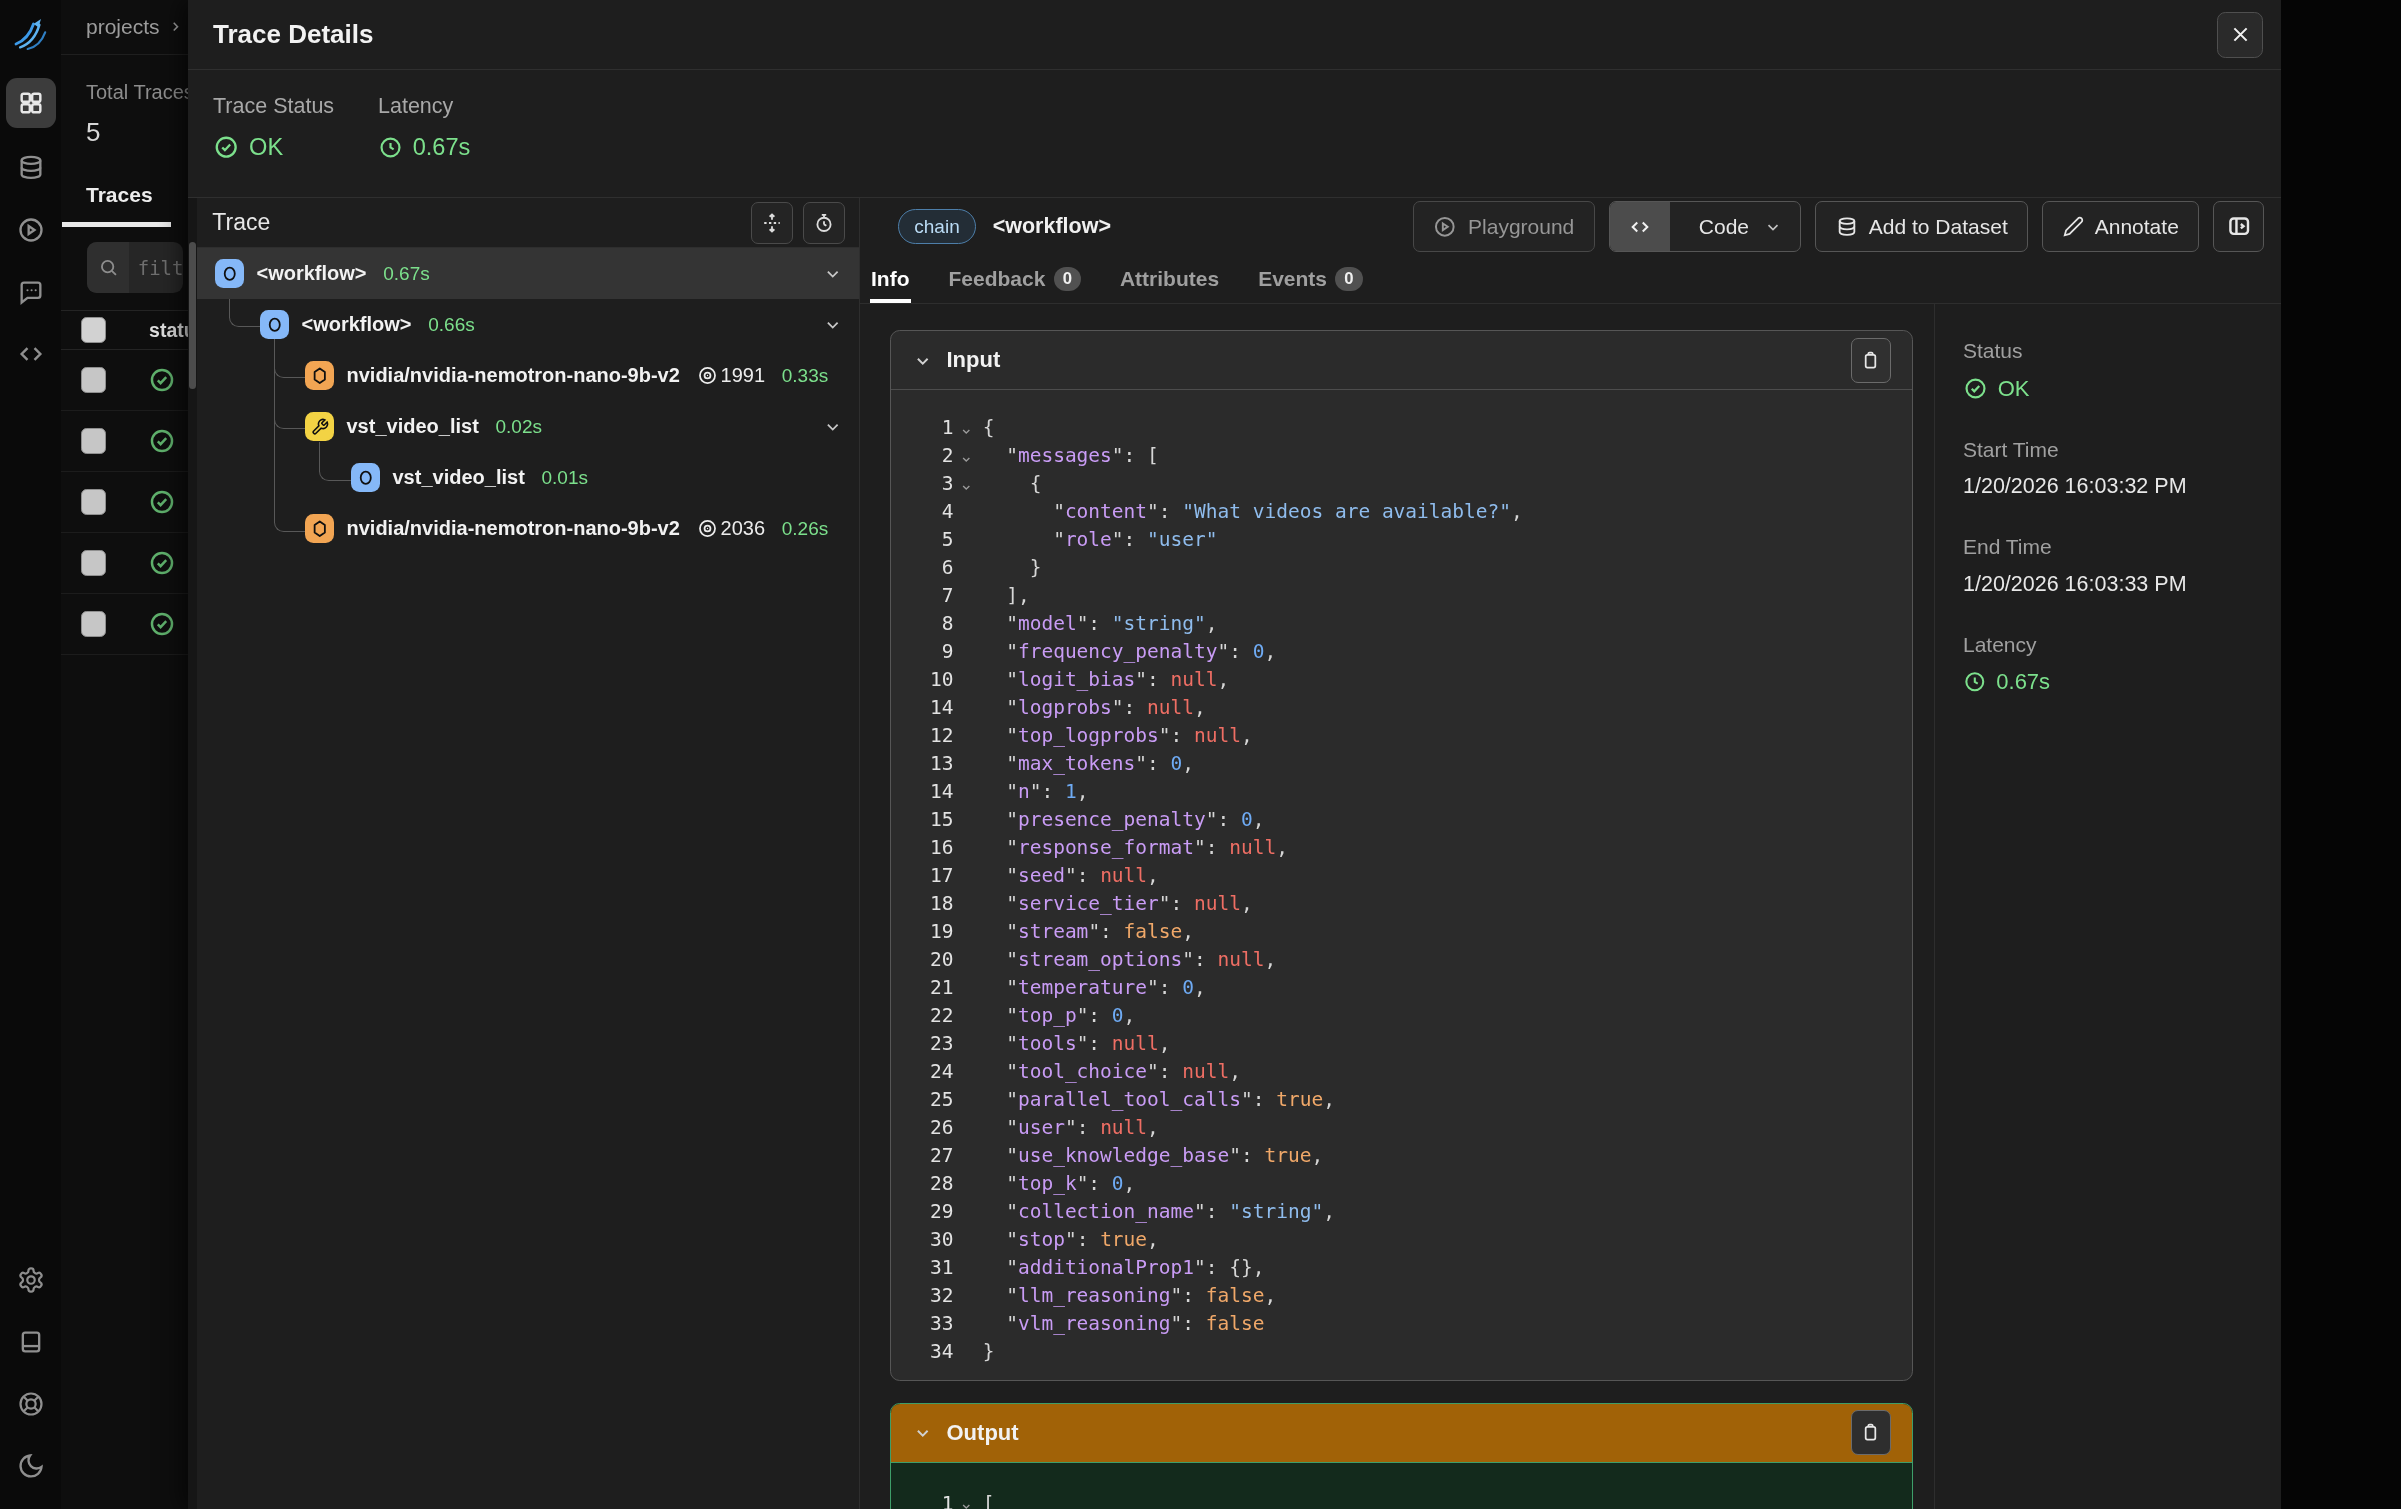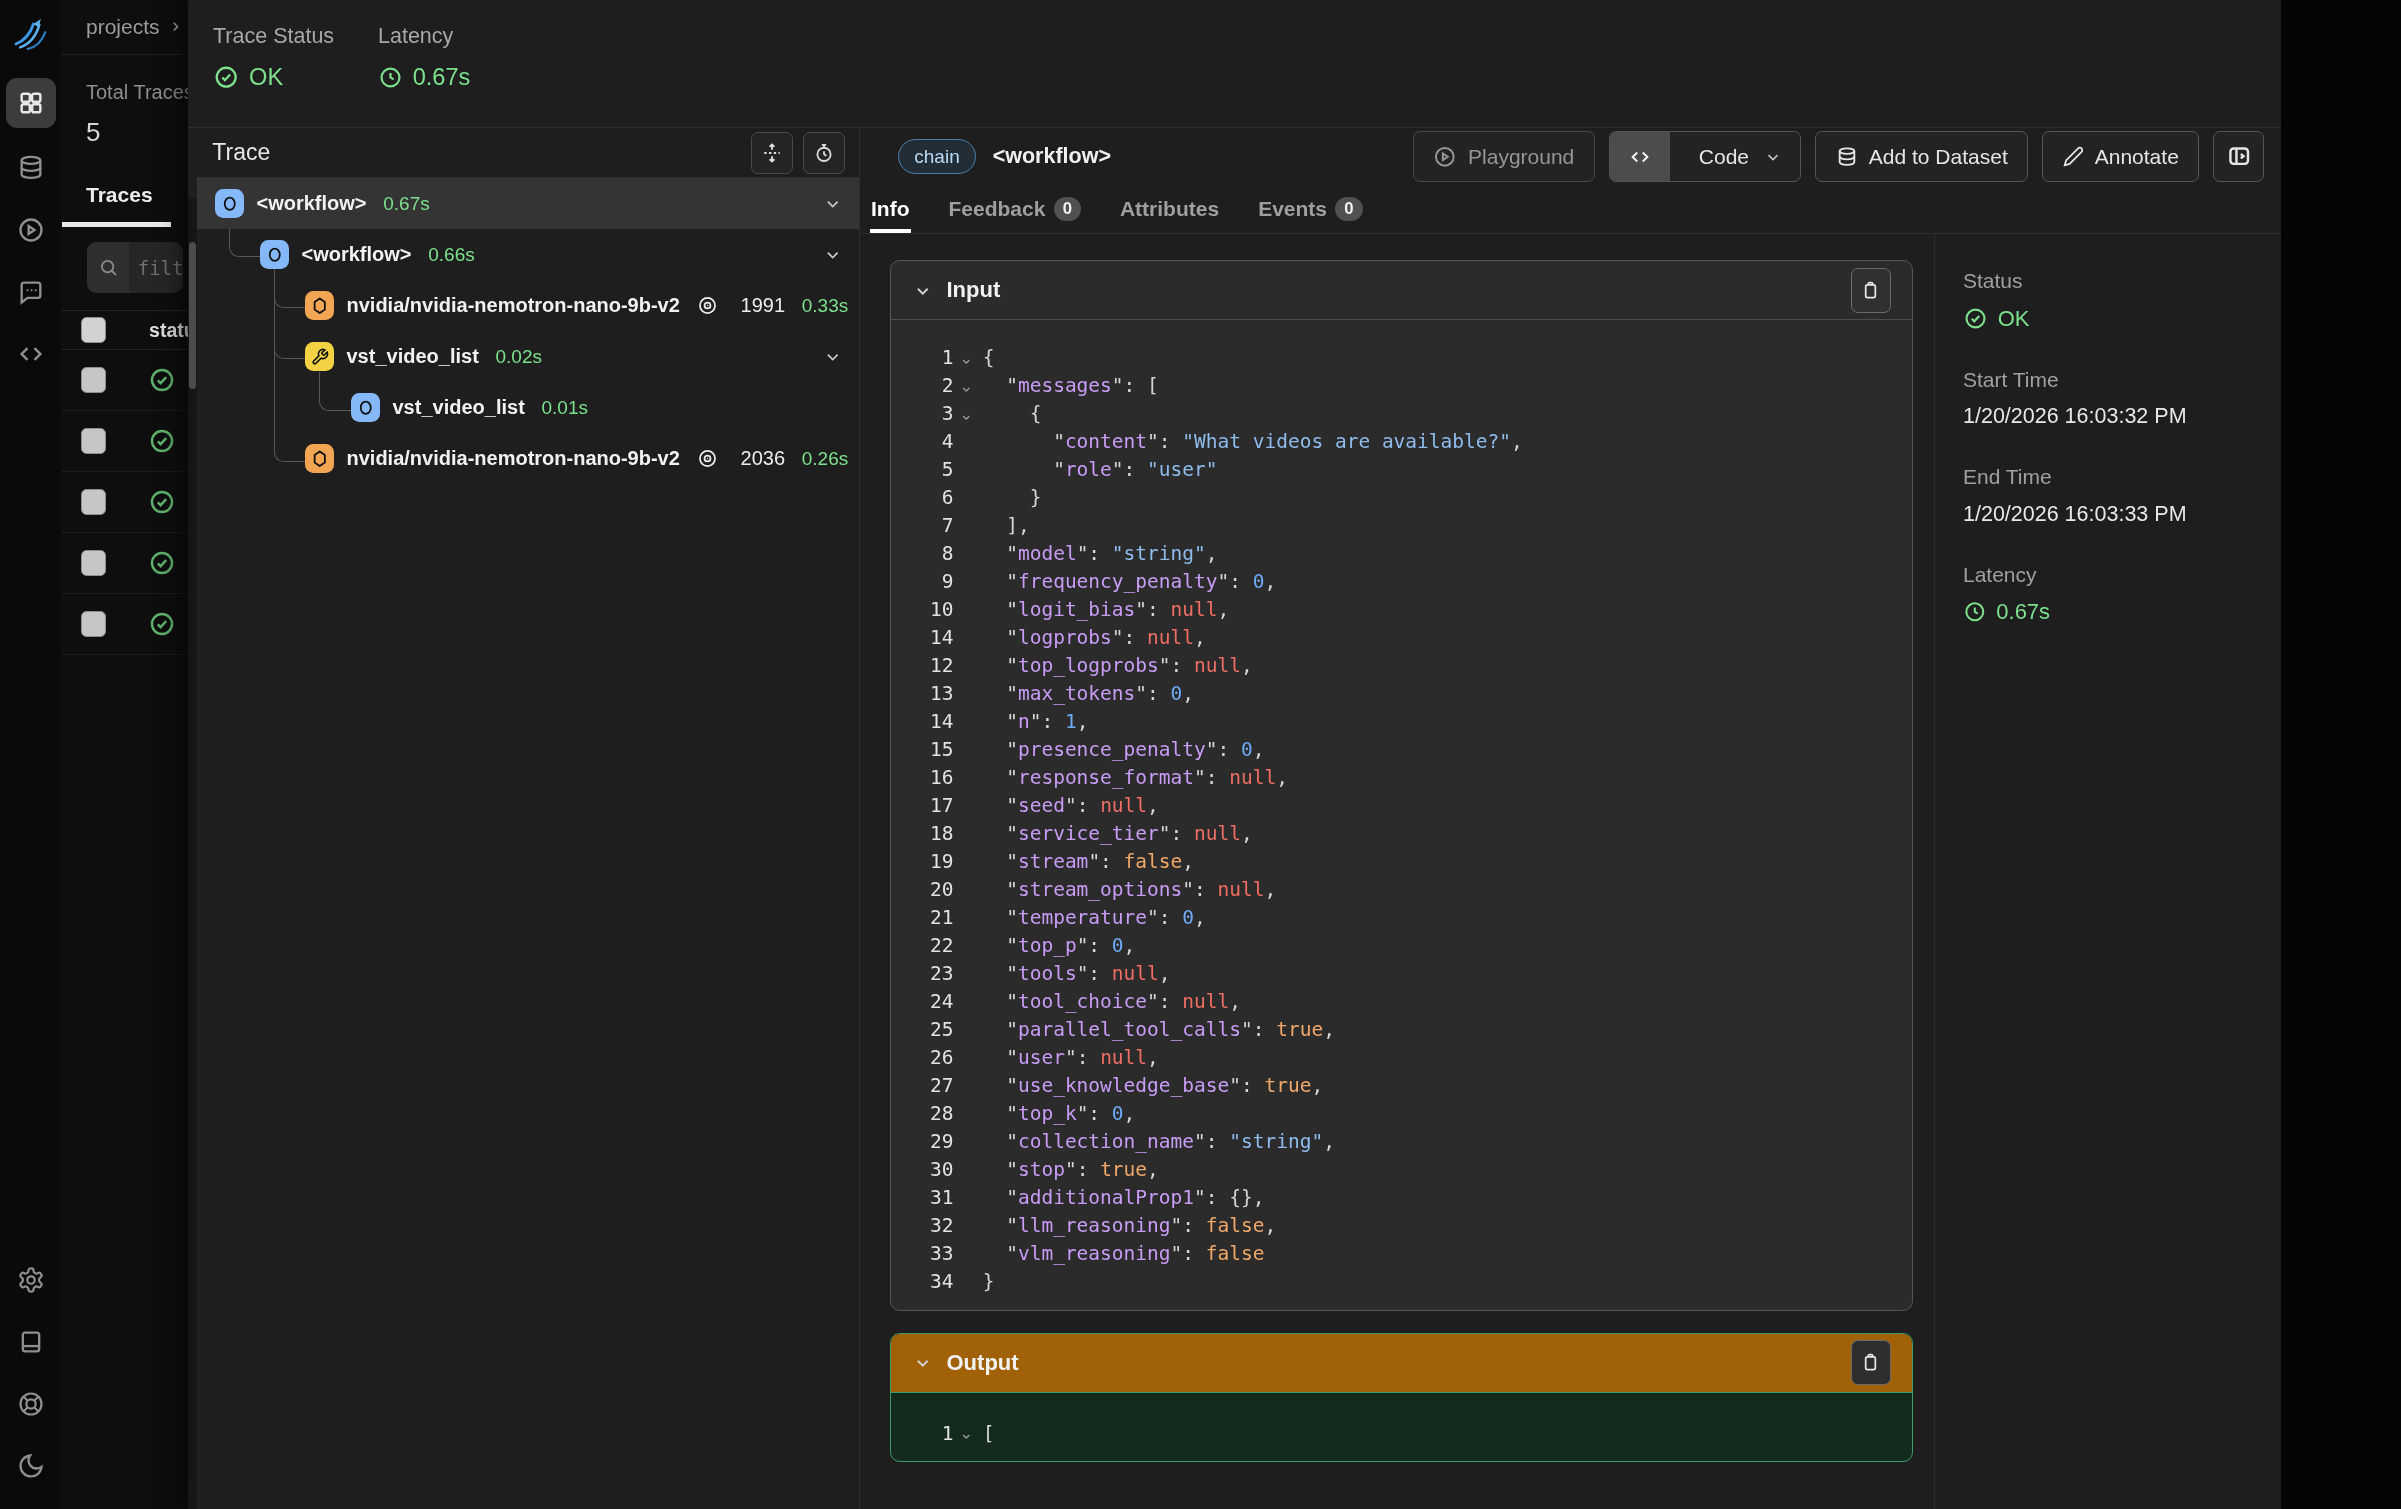--- a/index.html
+++ b/index.html
@@ -50,21 +50,21 @@
   .tree-head-btns{margin-left:auto;display:flex;gap:9.7px;}
   .ih-btn{width:40px;height:40px;border:1.4px solid #4a4a4a;background:#242424;border-radius:7px;display:flex;align-items:center;justify-content:center;color:#dcdcdc;}
   .tree-rows{position:relative;flex:1;overflow:hidden;}
   .trow{height:51px;display:flex;align-items:center;position:relative;z-index:1;}
   .trow.sel{background:#343434;}
   .ticon{width:29px;height:29px;border-radius:8.3px;display:flex;align-items:center;justify-content:center;flex:none;color:#101010;}
   .c-chain{background:#85b8f8;}
   .c-llm{background:#f2a553;}
   .c-tool{background:#f3d344;}
   .tname{margin-left:12.5px;font-size:20px;font-weight:700;color:#f2f2f2;white-space:nowrap;}
-  .ttok{margin-left:16.7px;display:flex;align-items:center;gap:23px;color:#ececec;font-size:20px;}
+  .ttok{margin-left:16.7px;display:flex;align-items:center;gap:3px;color:#ececec;font-size:20px;}
   .tdur{margin-left:16.7px;font-size:19px;color:#7ce08c;}
   .tchev{position:absolute;right:16.7px;color:#c8c8c8;}
   .conn{position:absolute;border-left:1.4px solid #585858;border-bottom:1.4px solid #585858;border-bottom-left-radius:9.7px;z-index:0;}
   
   .right-pane{flex:1;min-width:0;display:flex;flex-direction:column;min-height:0;}
   .action-row{height:57px;flex:none;display:flex;align-items:center;padding:0 16.7px 0 38px;}
   .kind-pill{height:33px;padding:0 15.3px;border:1.4px solid #4d7ea9;background:rgba(61,125,180,.16);color:#badbf5;font-size:19px;border-radius:18px;display:flex;align-items:center;}
   .span-name{margin-left:16.7px;font-size:21.5px;font-weight:700;color:#f0f0f0;}
   .act-btns{margin-left:auto;display:flex;gap:14px;align-items:center;}
   .a-btn{height:49px;padding:0 19.5px;border:1.4px solid #565656;background:#232323;border-radius:7px;display:flex;align-items:center;gap:11px;font-size:21px;color:#e6e6e6;}
@@ -255,20 +255,28 @@
           </span>
         </div>
       </div>
   </section>
 
   <section id="overlay">
     <div class="ov-scrolltrack">
         <div class="ov-scrollthumb"></div>
       </div>
 
+    <header class="ov-header">
+      <span class="ov-title">Trace Details</span>
+      <div class="close-btn">
+        <svg width="21" height="21" viewBox="0 0 24 24" fill="none" stroke="currentColor" stroke-width="2.4">
+            <path d="M5 5l14 14M19 5L5 19"></path>
+          </svg>
+      </div>
+    </header>
 
     <div class="ov-summary">
       <div class="stat">
         <div class="stat-label">Trace Status</div>
         <div class="stat-value">
           <svg width="26.4" height="26.4" viewBox="0 0 24 24" fill="none" stroke="#7ce08c" stroke-width="2.1">
               <circle cx="12" cy="12" r="8.6"></circle>
               <path d="M8.4 12.3l2.4 2.4 4.8-5.2"></path>
             </svg>
           <span>OK</span>

